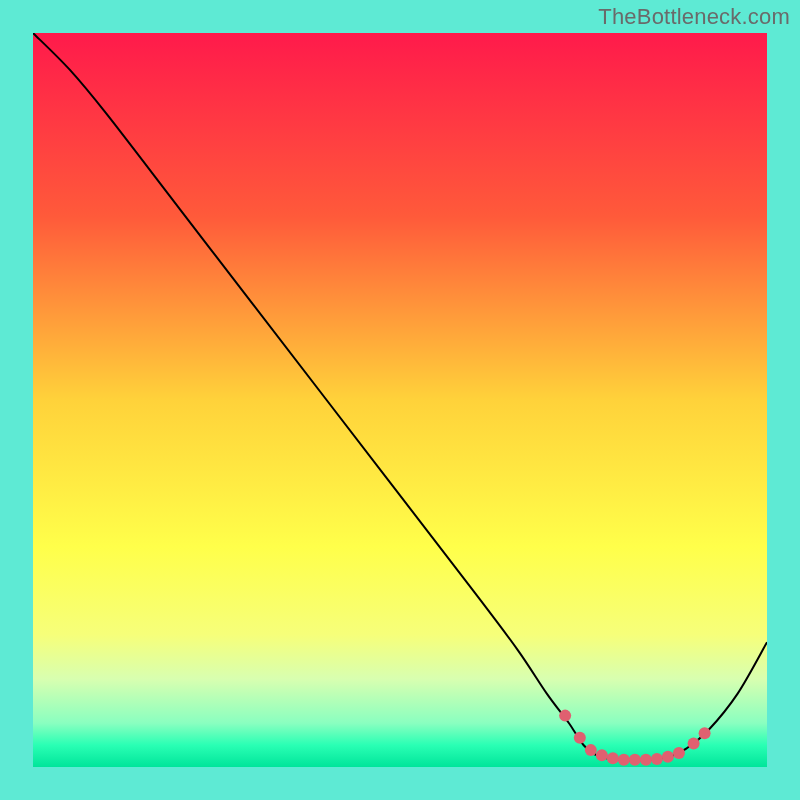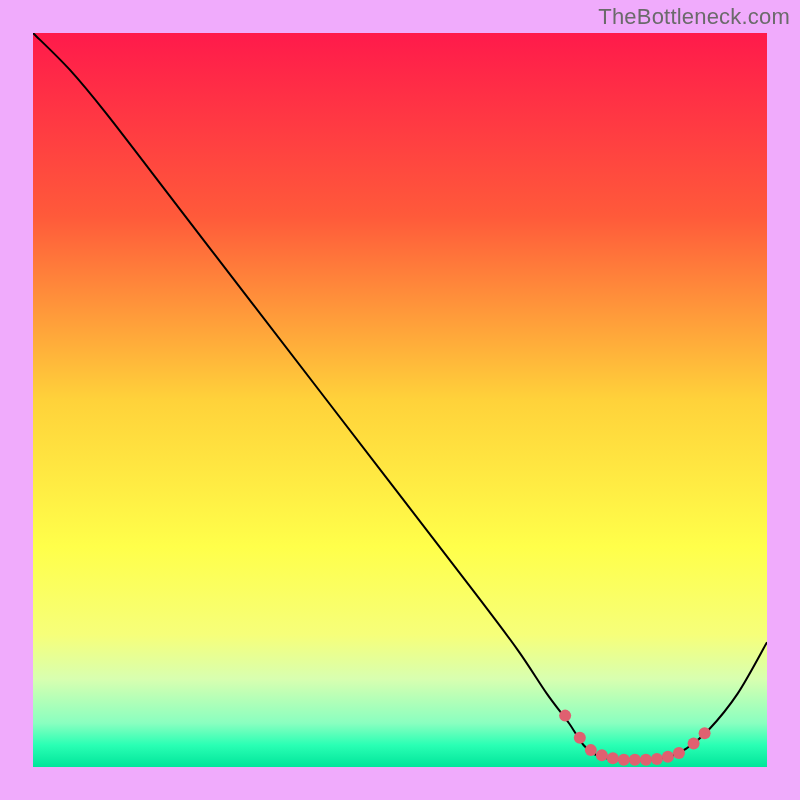--- a/index.html
+++ b/index.html
@@ -8,21 +8,21 @@
     width: 800px;
     height: 800px;
     background: #000;
     font-family: Arial, Helvetica, sans-serif;
     overflow: hidden;
   }
   .frame {
     position: relative;
     width: 800px;
     height: 800px;
-    background: #f0abfc;
+    background: #5eead4;
   }
   .watermark {
     position: absolute;
     top: 4px;
     right: 10px;
     color: #6a6a6a;
     font-size: 22px;
     font-weight: 500;
     letter-spacing: 0.2px;
     z-index: 50;

